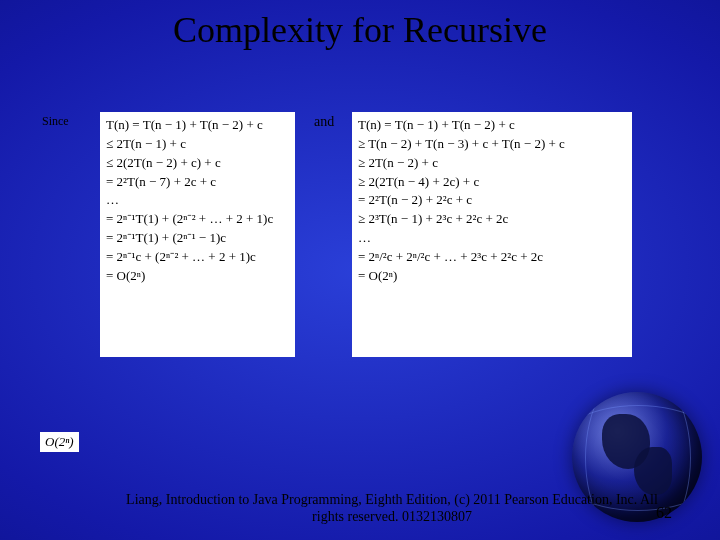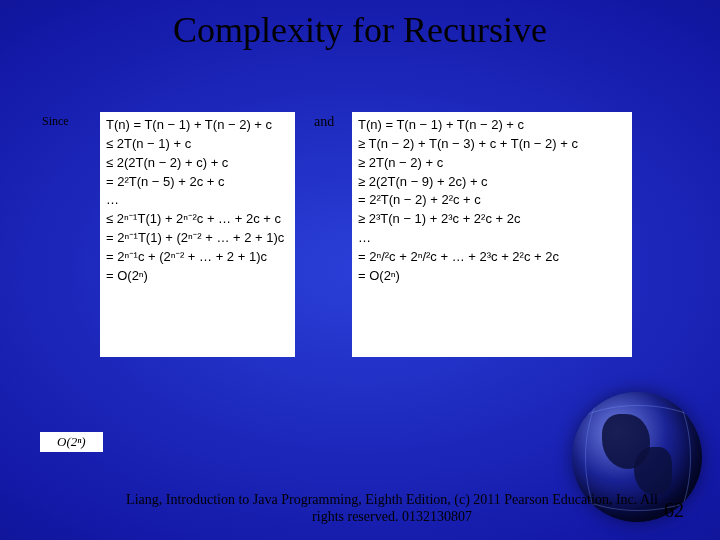--- a/index.html
+++ b/index.html
@@ -38,21 +38,21 @@
     position: absolute;
     top: 114px;
     left: 314px;
     font-size: 14px;
     color: #000;
   }
   .mathbox {
     position: absolute;
     background: #fff;
     color: #000;
-    font-family: Liberation Sans, sans-serif;
+    font-family: Liberation Serif, serif;
     font-size: 13px;
     line-height: 1.45;
     padding: 4px 6px;
     box-sizing: border-box;
   }
   .mathbox-left {
     top: 112px;
     left: 100px;
     width: 195px;
     height: 245px;
@@ -71,21 +71,21 @@
     font-size: 26px;
     color: #000;
   }
   .small-o {
     position: absolute;
     top: 432px;
     left: 40px;
     background: #fff;
     font-size: 13px;
     font-style: italic;
-    padding: 2px 17px;
+    padding: 2px 5px;
   }
   .globe {
     position: absolute;
     right: 18px;
     bottom: 18px;
     width: 130px;
     height: 130px;
     border-radius: 50%;
     background:
       radial-gradient(circle at 35% 30%, rgba(180,200,255,0.55) 0%, rgba(30,40,120,0.45) 40%, rgba(5,10,60,0.85) 70%, rgba(0,0,30,0.95) 100%);
@@ -126,56 +126,56 @@
     width: 100%;
     text-align: center;
     color: #000;
     font-family: Liberation Serif, serif;
     font-size: 14px;
     line-height: 1.2;
     padding-left: 32px;
   }
   .slide-number {
     position: absolute;
-    right: 36px;
+    right: 48px;
     bottom: 18px;
     color: #000;
-    font-size: 20px;
+    font-size: 16px;
   }
 </style>
 </head>
 <body>
 
 <div class="slide">
 
   <div class="title">
     <span>Complexity for Recursive</span><br>
   </div>
 
   <div class="label-since">Since</div>
 
   <div class="mathbox mathbox-left">
     <div>T(n) = T(n − 1) + T(n − 2) + c</div>
     <div>≤ 2T(n − 1) + c</div>
     <div>≤ 2(2T(n − 2) + c) + c</div>
-    <div>= 2²T(n − 5) + 2c + c</div>
+    <div>= 2²T(n − 7) + 2c + c</div>
     <div>…</div>
-    <div>≤ 2ⁿ⁻¹T(1) + 2ⁿ⁻²c + … + 2c + c</div>
     <div>= 2ⁿ⁻¹T(1) + (2ⁿ⁻² + … + 2 + 1)c</div>
+    <div>= 2ⁿ⁻¹T(1) + (2ⁿ⁻¹ − 1)c</div>
     <div>= 2ⁿ⁻¹c + (2ⁿ⁻² + … + 2 + 1)c</div>
     <div>= O(2ⁿ)</div>
   </div>
 
   <div class="label-and">and</div>
 
   <div class="mathbox mathbox-right">
     <div>T(n) = T(n − 1) + T(n − 2) + c</div>
     <div>≥ T(n − 2) + T(n − 3) + c + T(n − 2) + c</div>
     <div>≥ 2T(n − 2) + c</div>
-    <div>≥ 2(2T(n − 9) + 2c) + c</div>
+    <div>≥ 2(2T(n − 4) + 2c) + c</div>
     <div>= 2²T(n − 2) + 2²c + c</div>
     <div>≥ 2³T(n − 1) + 2³c + 2²c + 2c</div>
     <div>…</div>
     <div>= 2ⁿ/²c + 2ⁿ/²c + … + 2³c + 2²c + 2c</div>
     <div>= O(2ⁿ)</div>
   </div>
 
 
   <div class="small-o">O(2ⁿ)</div>
 

